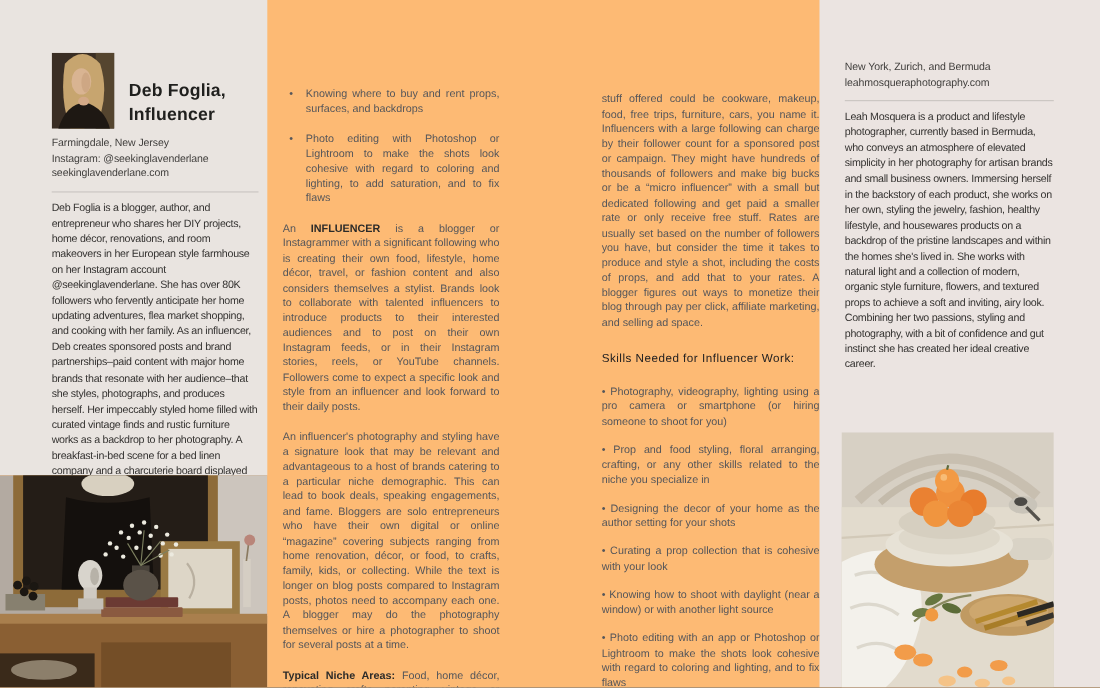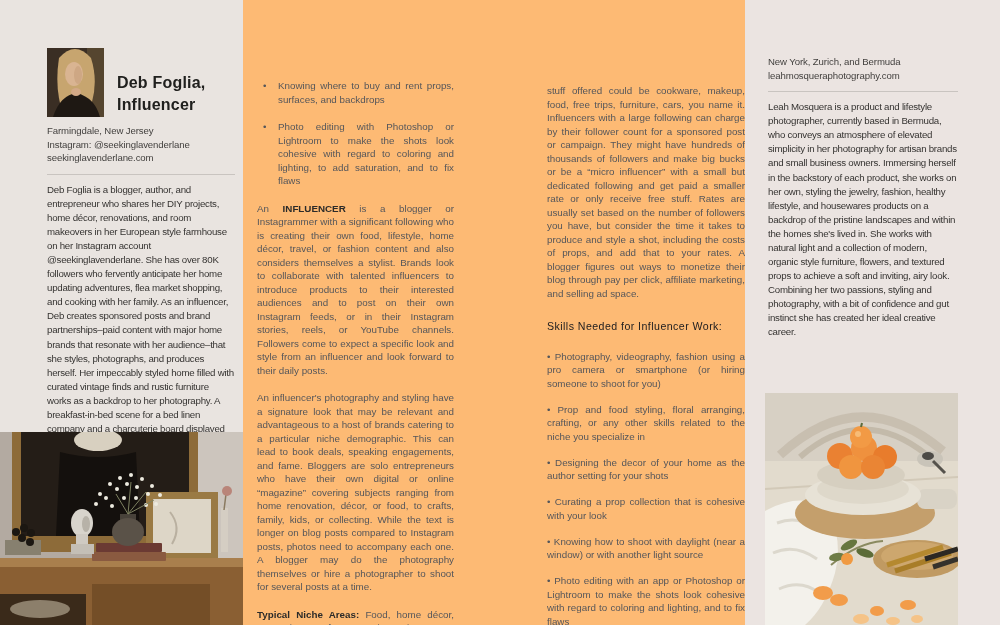--- a/index.html
+++ b/index.html
@@ -153,21 +153,21 @@
     <p><span>An </span><span class="lead-b">INFLUENCER</span><span> is a blogger or Instagrammer with a significant following who is creating their own food, lifestyle, home décor, travel, or fashion content and also considers themselves a stylist. Brands look to collaborate with talented influencers to introduce products to their interested audiences and to post on their own Instagram feeds, or in their Instagram stories, reels, or YouTube channels. Followers come to expect a specific look and style from an influencer and look forward to their daily posts.</span></p>
     <p>An influencer's photography and styling have a signature look that may be relevant and advantageous to a host of brands catering to a particular niche demographic. This can lead to book deals, speaking engagements, and fame. Bloggers are solo entrepreneurs who have their own digital or online “magazine” covering subjects ranging from home renovation, décor, or food, to crafts, family, kids, or collecting. While the text is longer on blog posts compared to Instagram posts, photos need to accompany each one. A blogger may do the photography themselves or hire a photographer to shoot for several posts at a time.</p>
     <p><b class="inline-label">Typical Niche Areas:</b><span> Food, home décor, renovating, crafts, parenting, vintage, or fashion.</span></p>
 
   </div>
 
   <div class="col col2">
     <p>stuff offered could be cookware, makeup, food, free trips, furniture, cars, you name it. Influencers with a large following can charge by their follower count for a sponsored post or campaign. They might have hundreds of thousands of followers and make big bucks or be a “micro influencer” with a small but dedicated following and get paid a smaller rate or only receive free stuff. Rates are usually set based on the number of followers you have, but consider the time it takes to produce and style a shot, including the costs of props, and add that to your rates. A blogger figures out ways to monetize their blog through pay per click, affiliate marketing, and selling ad space.</p>
     <h3 class="skills-heading">Skills Needed for Influencer Work:</h3>
     <ul class="skills">
-      <li>Photography, videography, fashion using a pro camera or smartphone (or hiring someone to shoot for you)</li>
+      <li>Photography, videography, lighting using a pro camera or smartphone (or hiring someone to shoot for you)</li>
       <li>Prop and food styling, floral arranging, crafting, or any other skills related to the niche you specialize in</li>
       <li>Designing the decor of your home as the author setting for your shots</li>
       <li>Curating a prop collection that is cohesive with your look</li>
       <li>Knowing how to shoot with daylight (near a window) or with another light source</li>
       <li>Photo editing with an app or Photoshop or Lightroom to make the shots look cohesive with regard to coloring and lighting, and to fix flaws</li>
 
     </ul>
   </div>
 
   <div class="sidebar-right">

